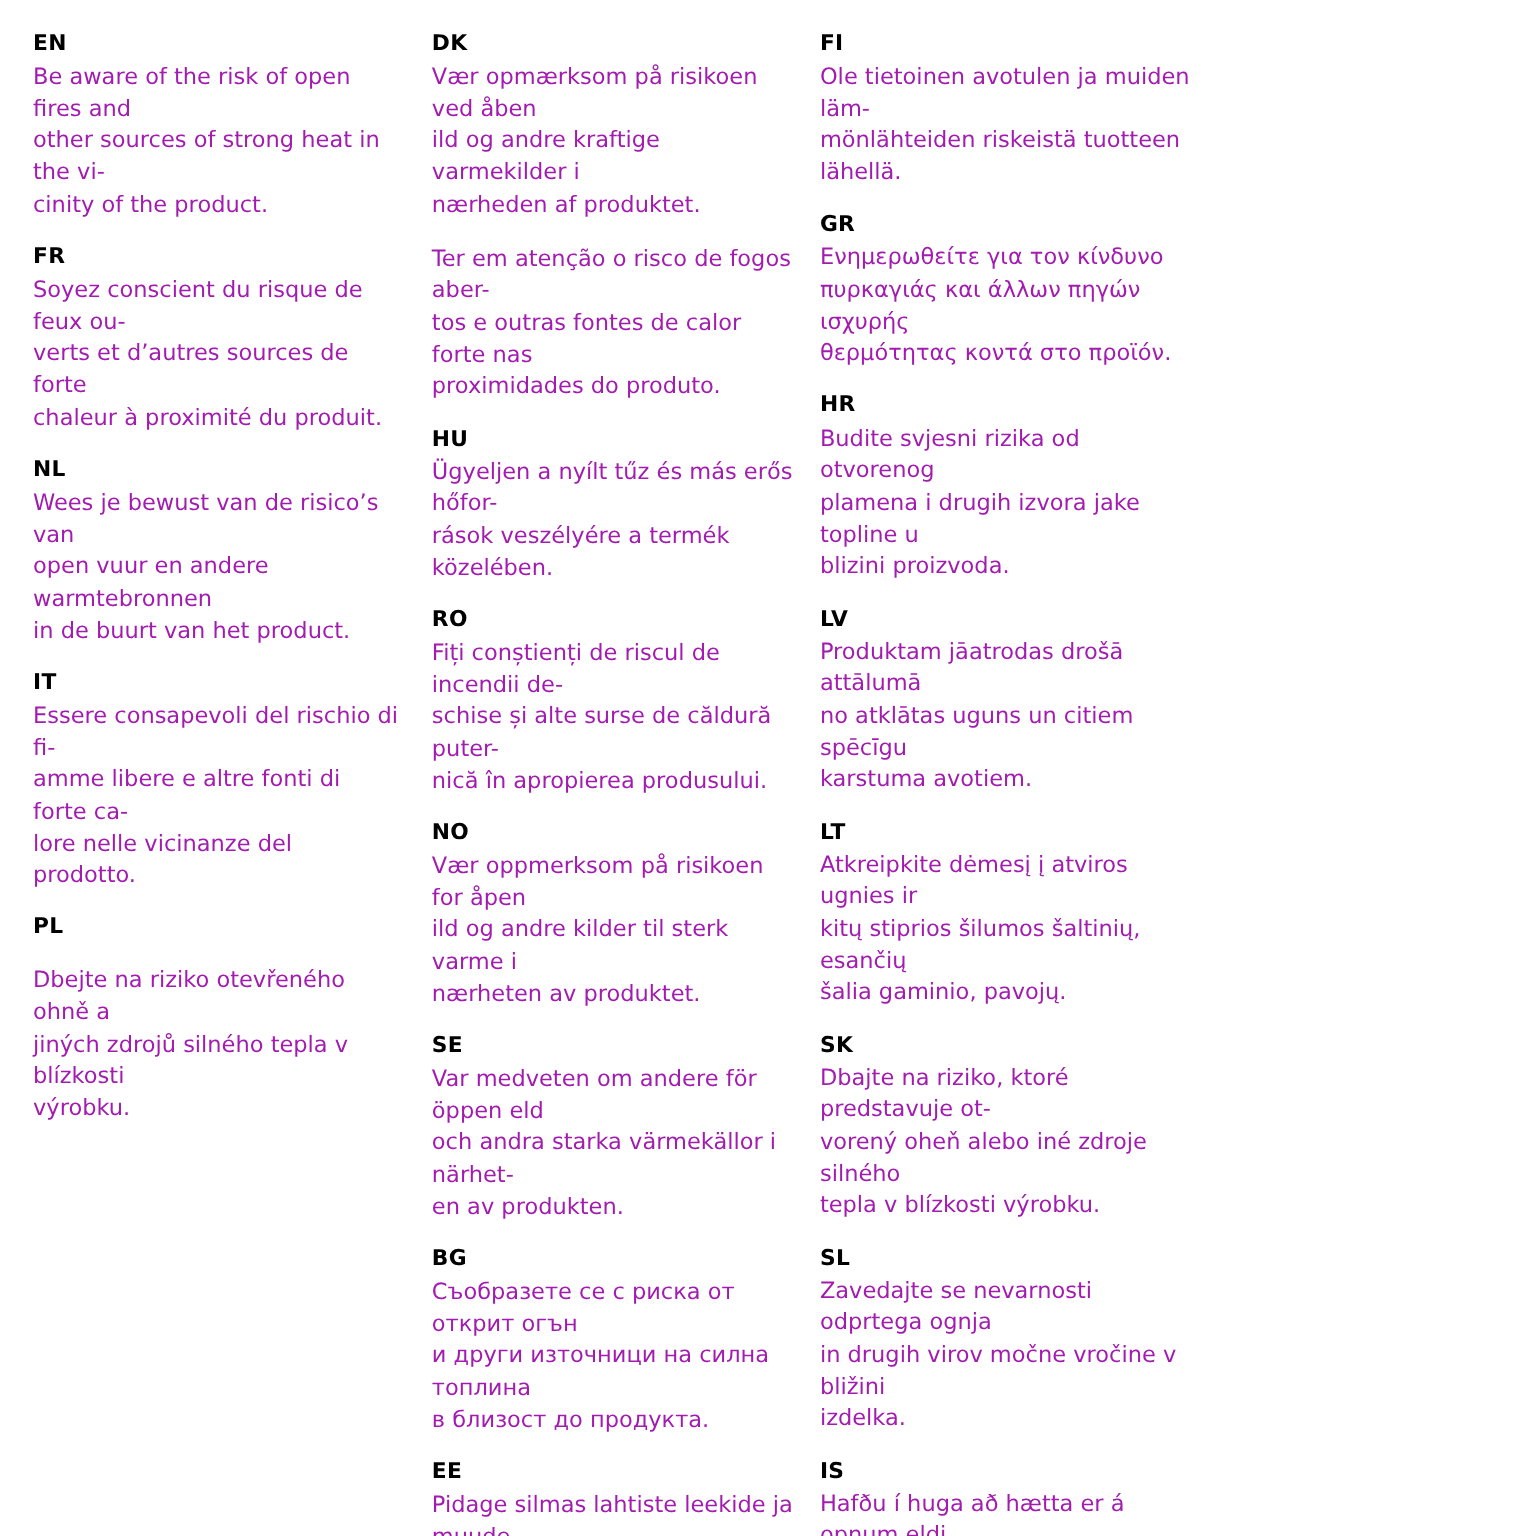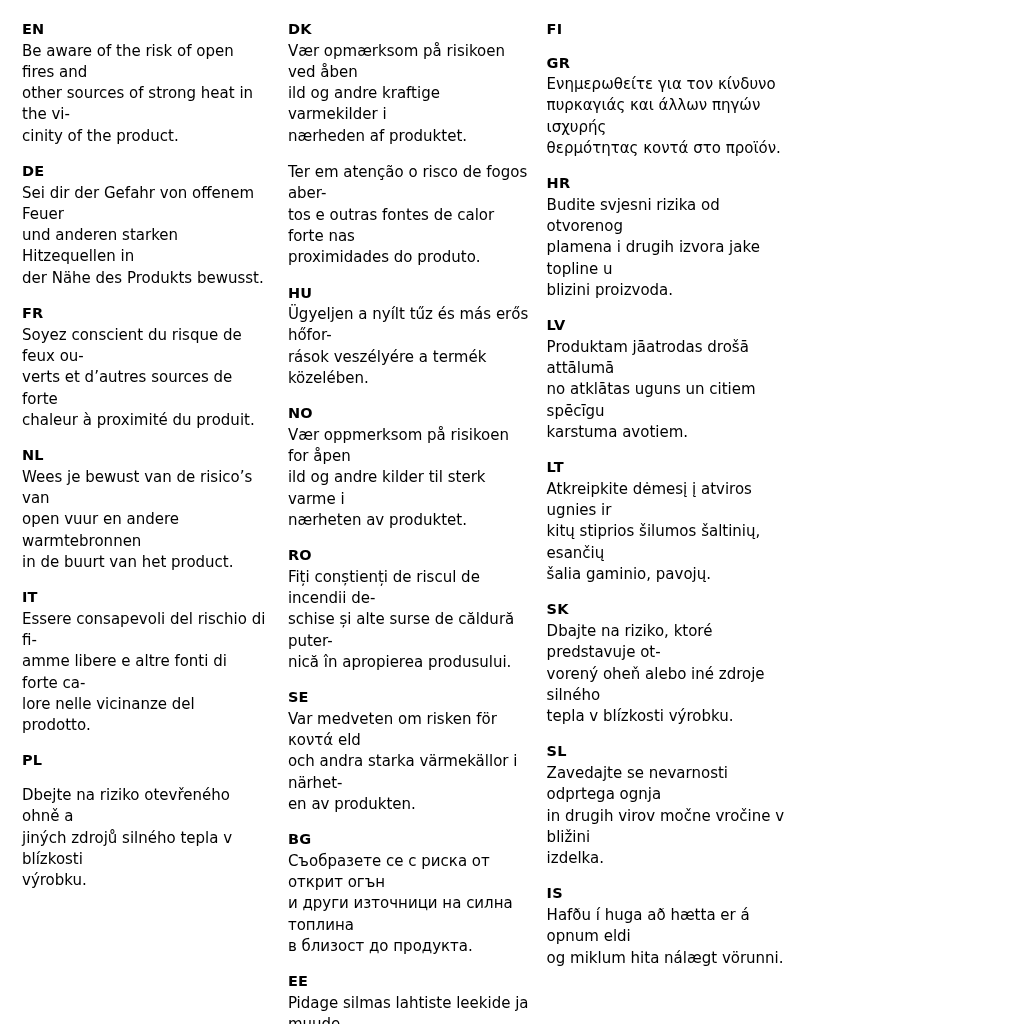--- a/index.html
+++ b/index.html
@@ -45,45 +45,39 @@
     font-size: 14.5px;
     font-weight: bold;
     line-height: 1.28;
     letter-spacing: 0.2px;
     margin-bottom: 2px;
     color: #000000;
   }
   .lang-text {
     font-size: 15px;
     line-height: 1.42;
-    color: #000000;
+    color: #a21caf;
     white-space: pre-line;
     hyphens: none;
   }
 </style>
 </head>
 <body>
 
 <div class="page">
   <div class="columns">
 
     <div class="col col-1">
       <div class="entry">
         <div class="lang-code">EN</div>
         <div class="lang-text">Be aware of the risk of open fires and
 other sources of strong heat in the vi-
 cinity of the product.</div>
       </div>
       <div class="entry">
-        <div class="lang-code">DE</div>
-        <div class="lang-text">Sei dir der Gefahr von offenem Feuer
-und anderen starken Hitzequellen in
-der Nähe des Produkts bewusst.</div>
-      </div>
-      <div class="entry">
         <div class="lang-code">FR</div>
         <div class="lang-text">Soyez conscient du risque de feux ou-
 verts et d’autres sources de forte
 chaleur à proximité du produit.</div>
       </div>
       <div class="entry">
         <div class="lang-code">NL</div>
         <div class="lang-text">Wees je bewust van de risico’s van
 open vuur en andere warmtebronnen
 in de buurt van het product.</div>
@@ -115,54 +109,57 @@
         <div class="lang-text">Ter em atenção o risco de fogos aber-
 tos e outras fontes de calor forte nas
 proximidades do produto.</div>
       </div>
       <div class="entry">
         <div class="lang-code">HU</div>
         <div class="lang-text">Ügyeljen a nyílt tűz és más erős hőfor-
 rások veszélyére a termék közelében.</div>
       </div>
       <div class="entry">
+        <div class="lang-code">RO</div>
+        <div class="lang-text">Fiți conștienți de riscul de incendii de-
+schise și alte surse de căldură puter-
+nică în apropierea produsului.</div>
+      </div>
+      <div class="entry">
         <div class="lang-code">NO</div>
         <div class="lang-text">Vær oppmerksom på risikoen for åpen
 ild og andre kilder til sterk varme i
 nærheten av produktet.</div>
       </div>
       <div class="entry">
-        <div class="lang-code">RO</div>
-        <div class="lang-text">Fiți conștienți de riscul de incendii de-
-schise și alte surse de căldură puter-
-nică în apropierea produsului.</div>
-      </div>
-      <div class="entry">
         <div class="lang-code">SE</div>
-        <div class="lang-text">Var medveten om risken för κοντά eld
+        <div class="lang-text">Var medveten om andere för öppen eld
 och andra starka värmekällor i närhet-
 en av produkten.</div>
       </div>
       <div class="entry">
         <div class="lang-code">BG</div>
         <div class="lang-text">Съобразете се с риска от открит огън
 и други източници на силна топлина
 в близост до продукта.</div>
       </div>
       <div class="entry">
         <div class="lang-code">EE</div>
         <div class="lang-text">Pidage silmas lahtiste leekide ja muude
 tugeva kuumuse allikate ohtu toote
 läheduses.</div>
       </div>
     </div>
 
     <div class="col col-3">
       <div class="entry">
         <div class="lang-code">FI</div>
+        <div class="lang-text">Ole tietoinen avotulen ja muiden läm-
+mönlähteiden riskeistä tuotteen
+lähellä.</div>
       </div>
       <div class="entry">
         <div class="lang-code">GR</div>
         <div class="lang-text">Ενημερωθείτε για τον κίνδυνο
 πυρκαγιάς και άλλων πηγών ισχυρής
 θερμότητας κοντά στο προϊόν.</div>
       </div>
       <div class="entry">
         <div class="lang-code">HR</div>
         <div class="lang-text">Budite svjesni rizika od otvorenog

